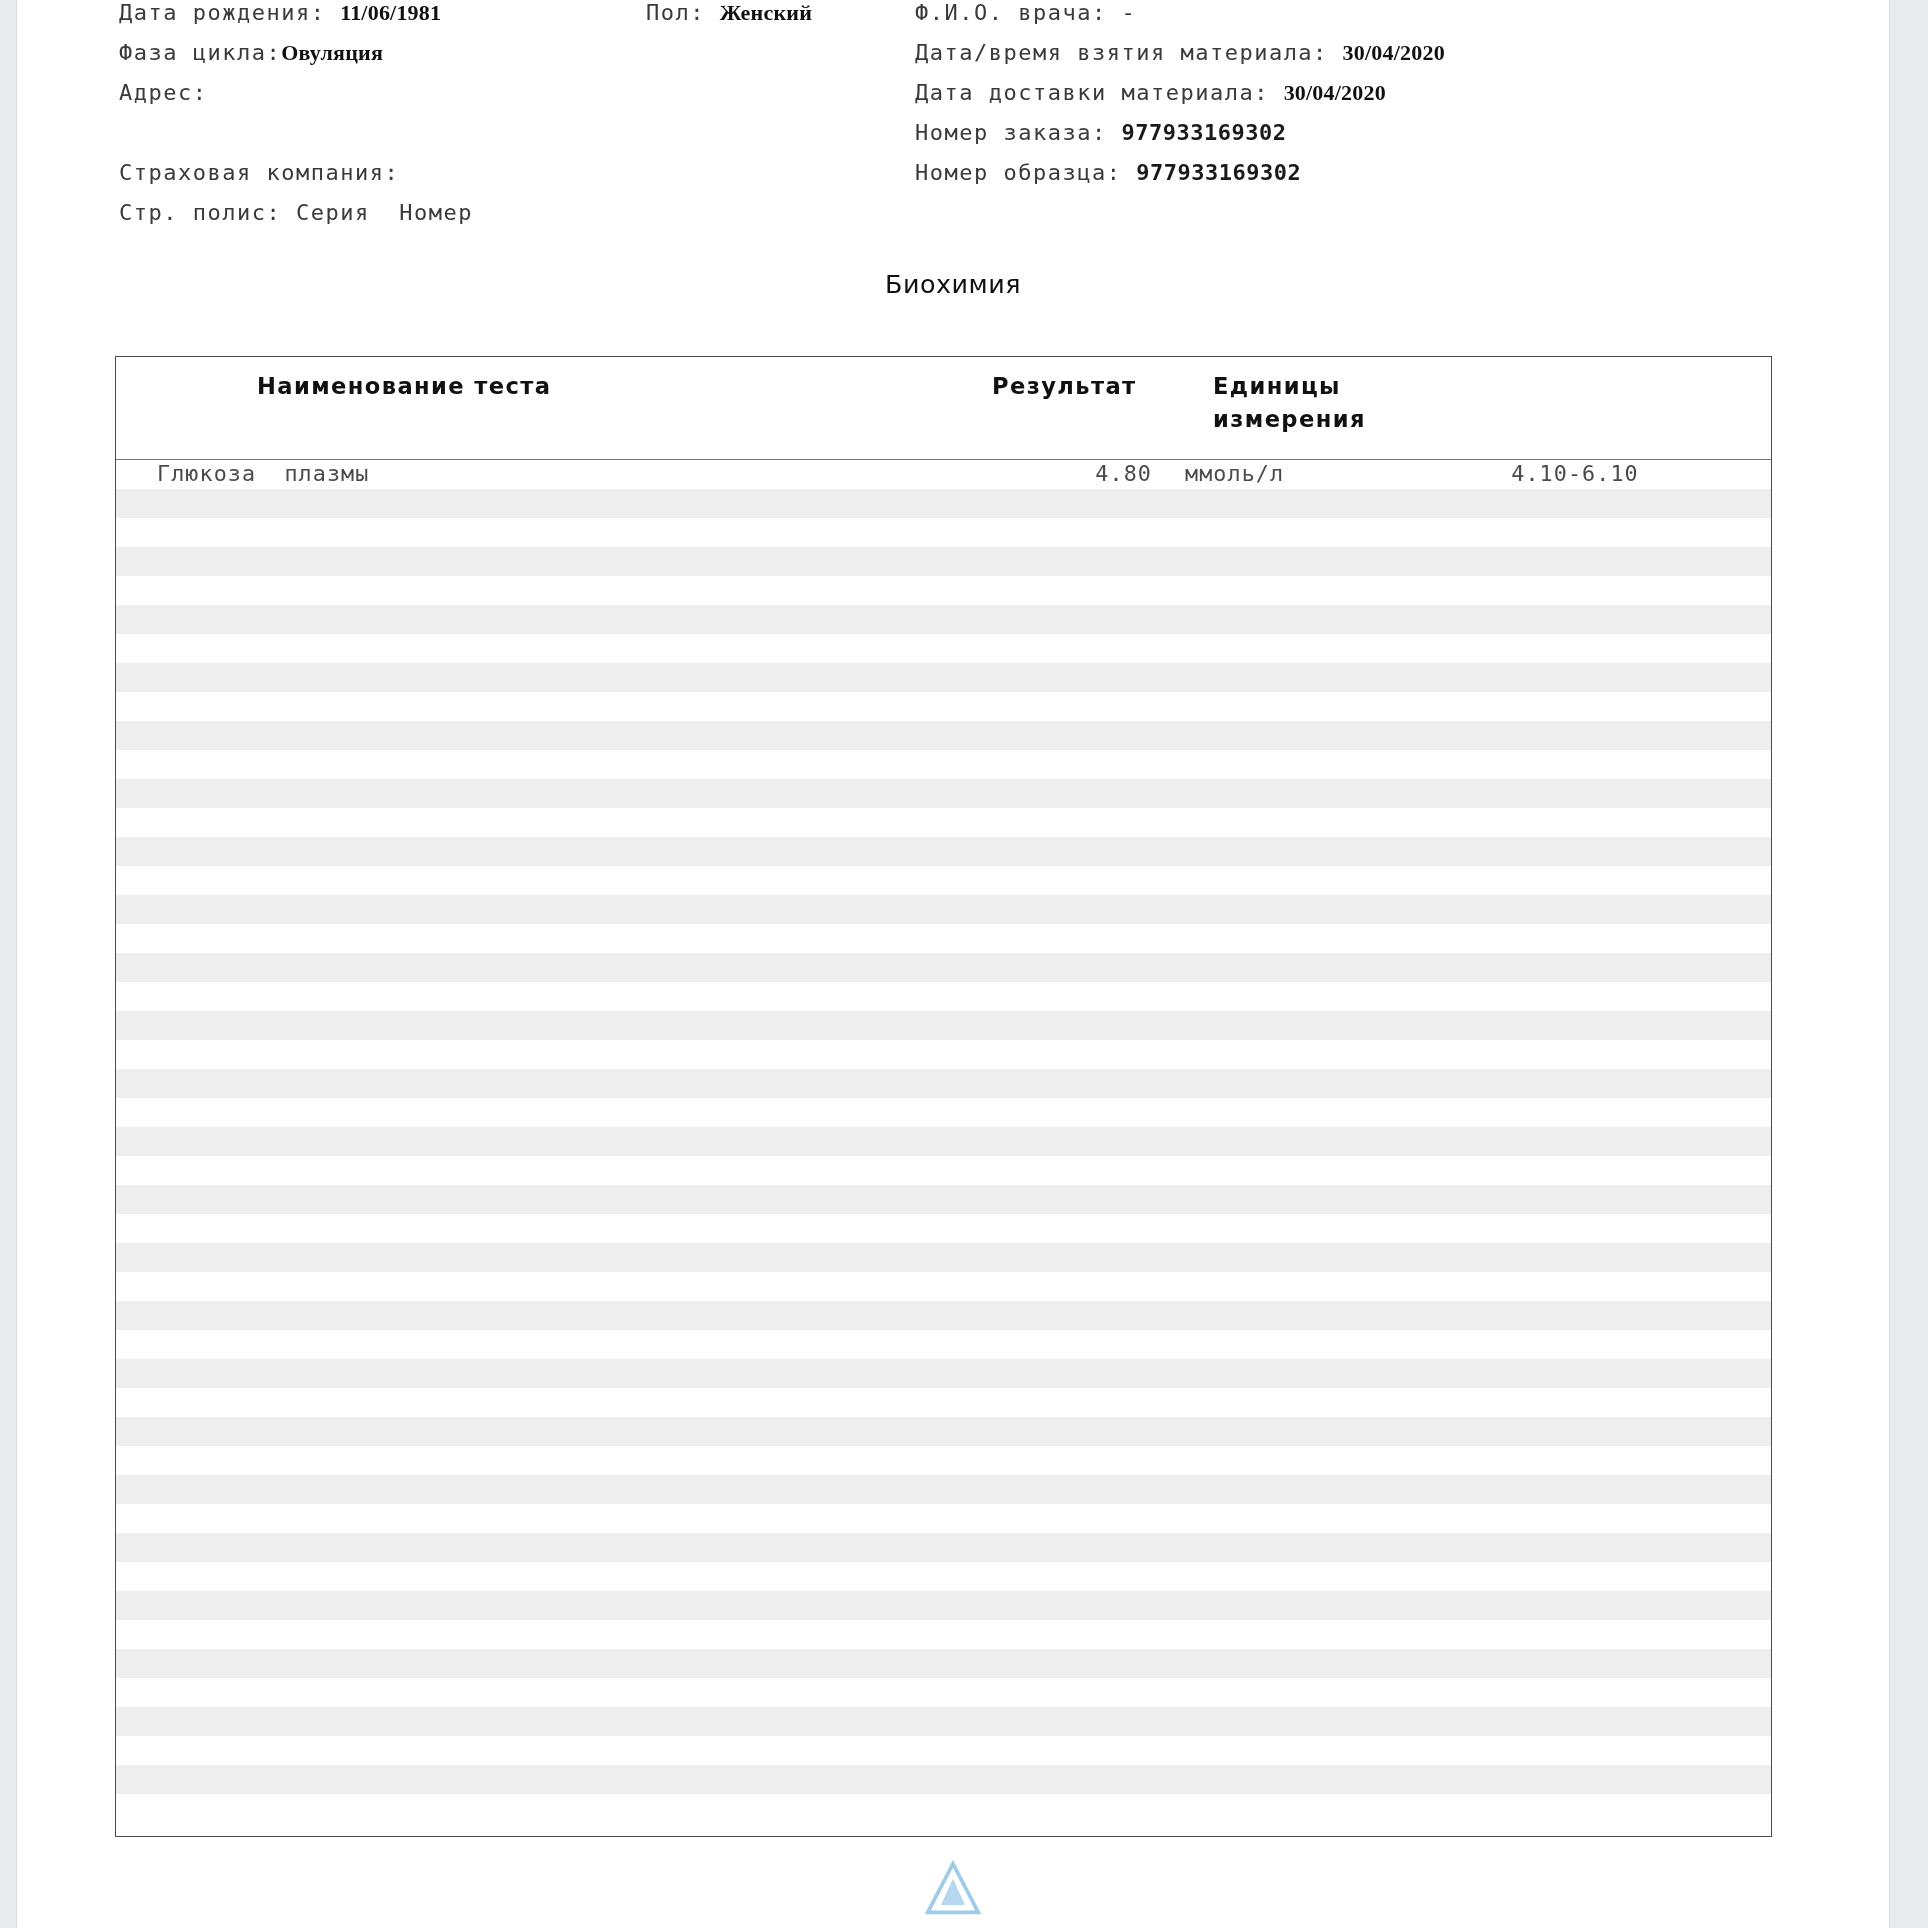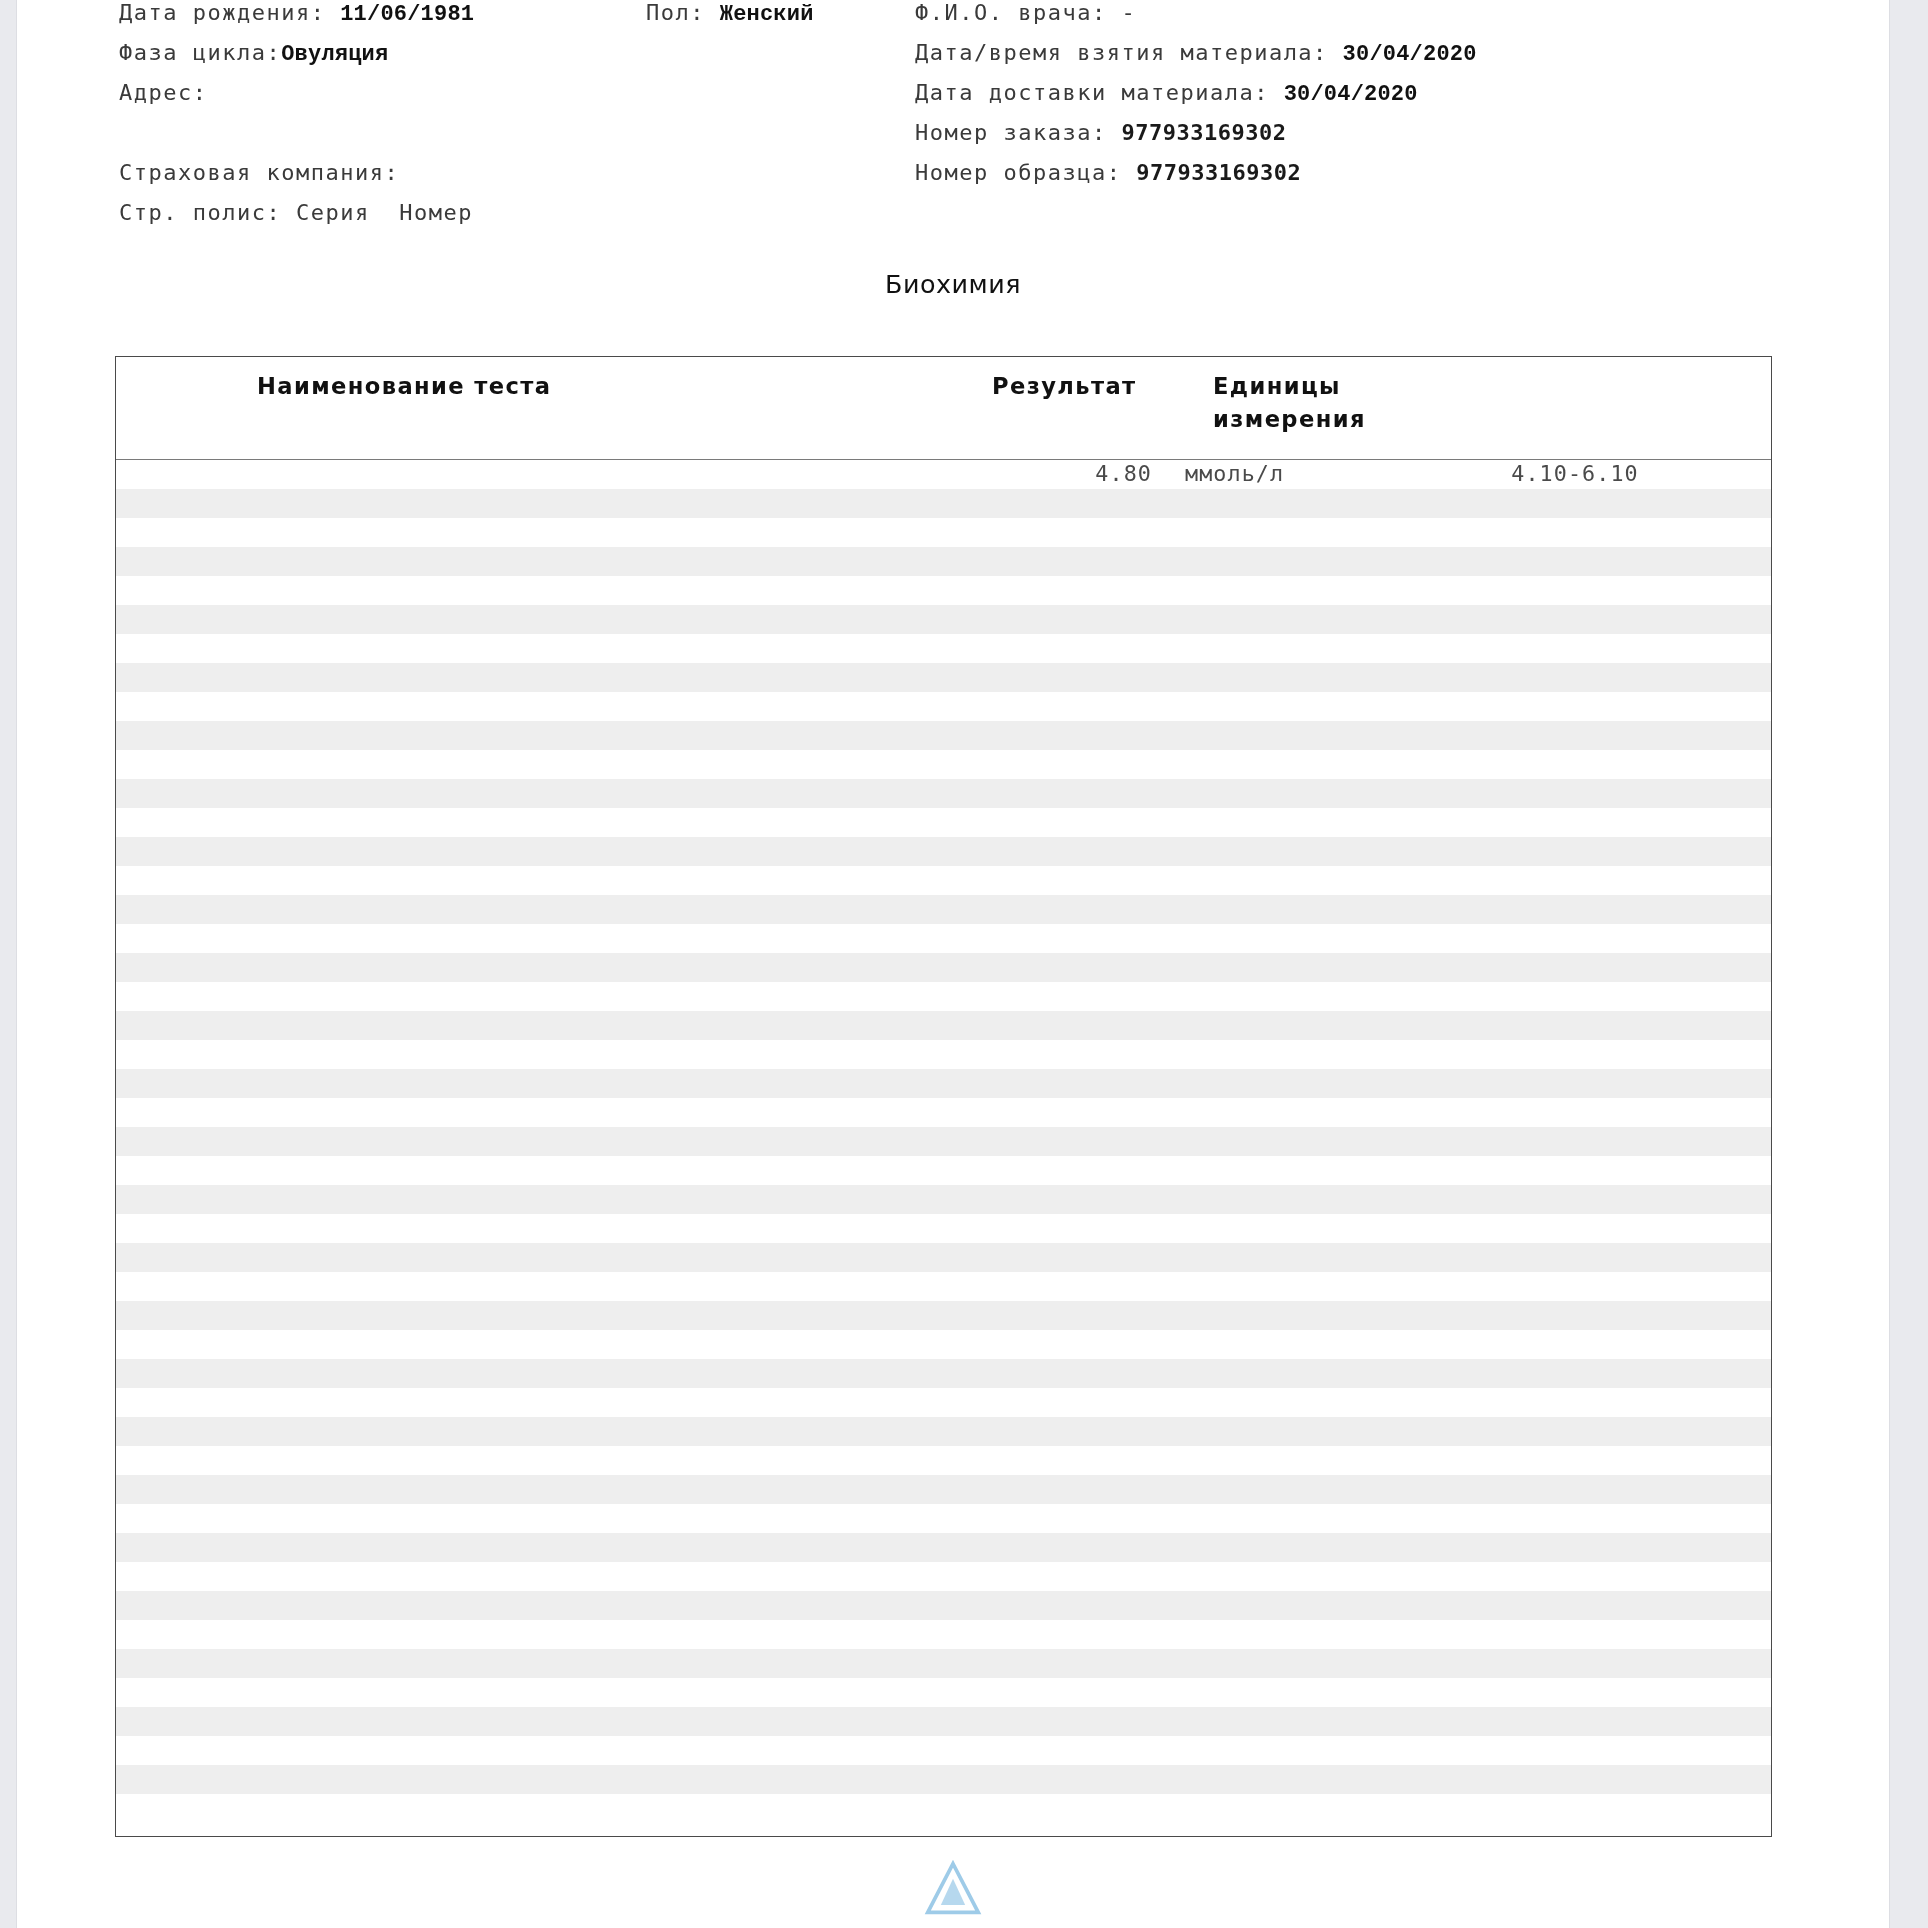--- a/index.html
+++ b/index.html
@@ -56,21 +56,21 @@
   }
   .lbl {
     color: #3a3a3a;
     font-size: 22px;
     letter-spacing: 1.5px;
   }
   .val {
     color: #111111;
     font-size: 22px;
     font-weight: 700;
-    font-family: Liberation Mono, monospace;
+    font-family: Liberation Serif, serif;
     letter-spacing: 0.2px;
   }
   .val-mono {
     color: #1a1a1a;
     font-size: 22px;
     font-weight: 700;
     letter-spacing: 0.5px;
   }
 
   .col-left {
@@ -241,21 +241,21 @@
     <div class="thead">
       <div class="th th-name">Наименование теста</div>
       <div class="th th-res">Результат</div>
       <div class="th th-unit">
         <span>Единицы</span><br>
         <span>измерения</span>
       </div>
     </div>
 
     <div id="table-body">
-        <div class="trow"><div class="cell c-res">4.80</div><div class="cell c-unit">ммоль/л</div><div class="cell c-ref">4.10-6.10</div></div>
+        <div class="trow"><div class="cell c-name">Глюкоза  плазмы</div><div class="cell c-res">4.80</div><div class="cell c-unit">ммоль/л</div><div class="cell c-ref">4.10-6.10</div></div>
         <div class="trow alt"></div>
         <div class="trow"></div>
         <div class="trow alt"></div>
         <div class="trow"></div>
         <div class="trow alt"></div>
         <div class="trow"></div>
         <div class="trow alt"></div>
         <div class="trow"></div>
         <div class="trow alt"></div>
         <div class="trow"></div>

